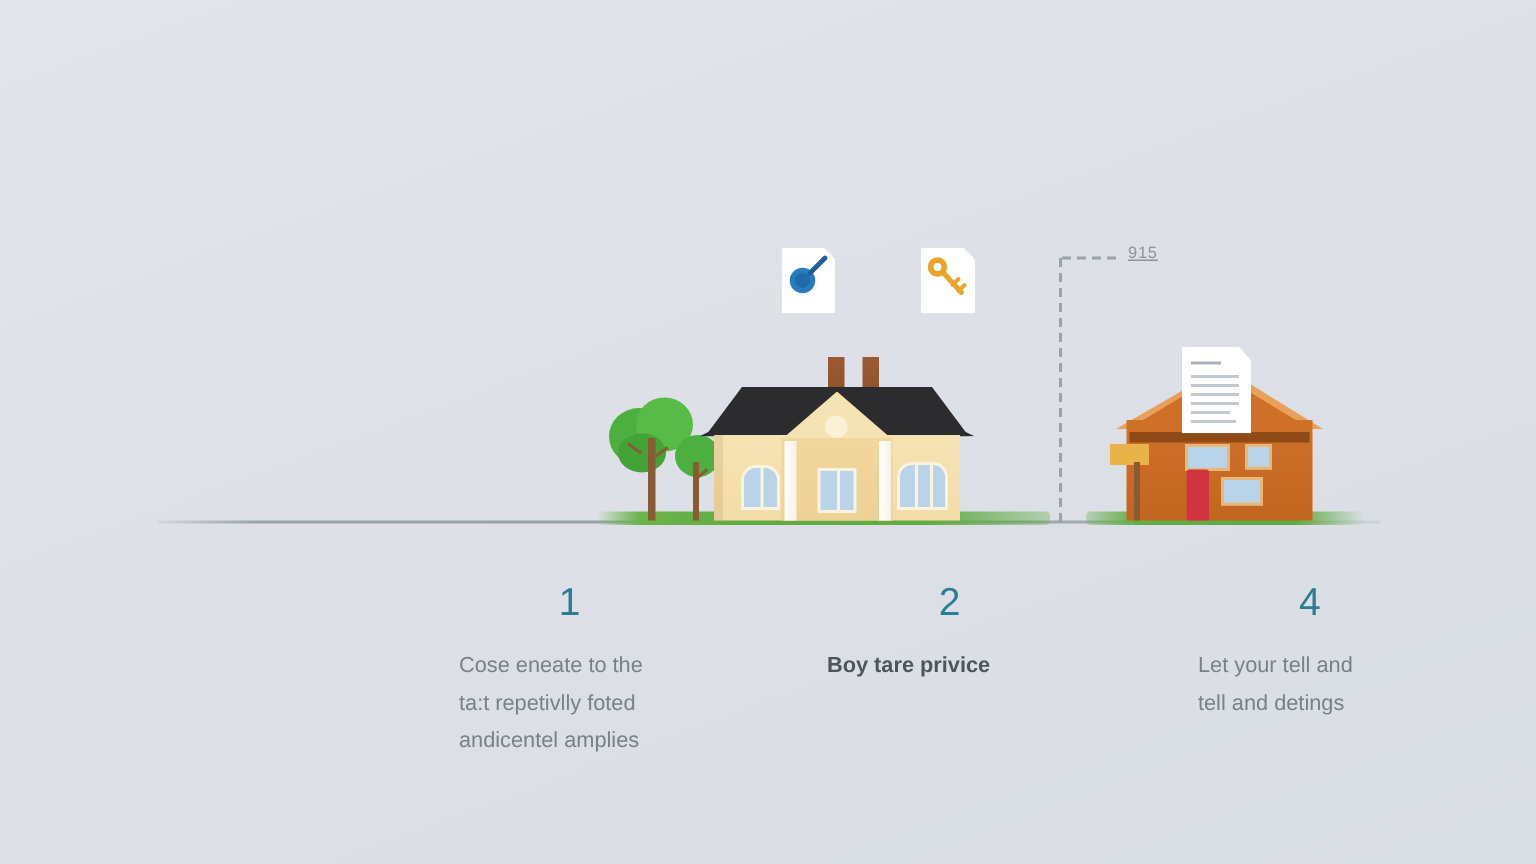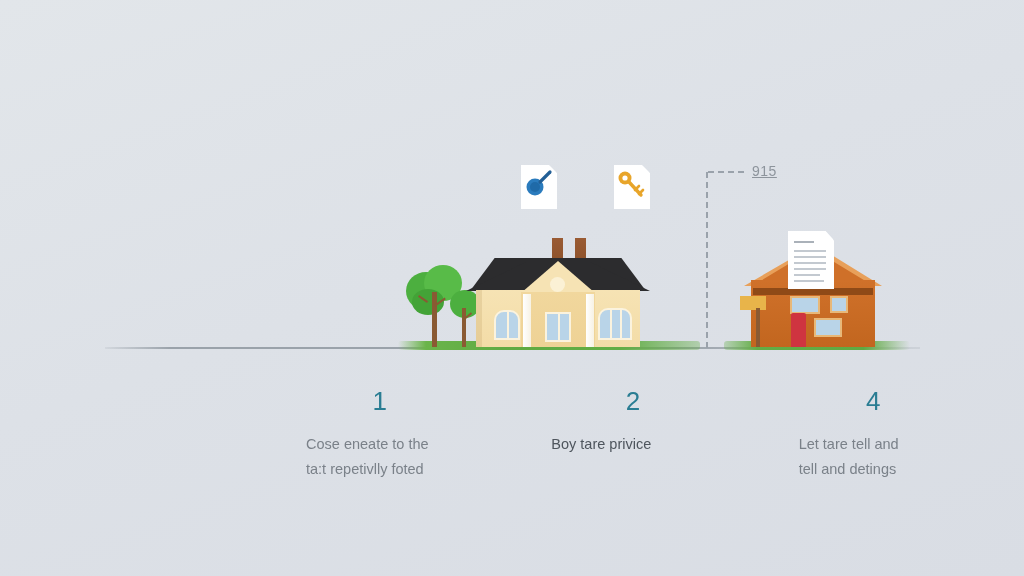--- a/index.html
+++ b/index.html
@@ -263,21 +263,21 @@
   }
   .dash-h {
     position: absolute;
     left: 708px; top: 171px;
     width: 36px; height: 0;
     border-top: 2px dashed #9aa2ab;
   }
   .dash-label {
     position: absolute;
     left: 752px; top: 163px;
-    font-size: 14px;
+    font-size: 11px;
     color: #8d949c;
     letter-spacing: 0.5px;
     text-decoration: underline;
   }
 
   
   .steps {
     position: absolute;
     left: 0; top: 388px;
     width: 1024px;
@@ -300,21 +300,21 @@
   .step-1 .step-num { padding-right: 78px; }
   .step-2 .step-num { padding-right: 62px; }
   .step-3 .step-num { padding-right: 76px; }
   .step-body {
     font-size: 14.5px;
     line-height: 1.72;
     color: #7a8189;
   }
   .step-2 .step-body {
     color: #4e555d;
-    font-weight: 400;
+    font-weight: 700;
   }
   .step-line { display: block; white-space: nowrap; }
 </style>
 </head>
 <body>
 
 <div class="poster">
 
 
   <div class="scene">
@@ -408,33 +408,34 @@
 
   </div>
 
   <div class="steps">
 
     <div class="step step-1">
       <div class="step-num">1</div>
       <div class="step-body">
         <span class="step-line">Cose eneate to the</span>
         <span class="step-line">ta:t repetivlly foted</span>
+        <span class="step-line">andicentel amplies</span>
       </div>
     </div>
 
     <div class="step step-2">
       <div class="step-num">2</div>
       <div class="step-body">
         <span class="step-line">Boy tare privice</span>
       </div>
     </div>
 
     <div class="step step-3">
       <div class="step-num">4</div>
       <div class="step-body">
-        <span class="step-line">Let tare tell and</span>
+        <span class="step-line">Let your tell and</span>
         <span class="step-line">tell and detings</span>
       </div>
     </div>
 
   </div>
 
 </div>
 
 </body></html>

